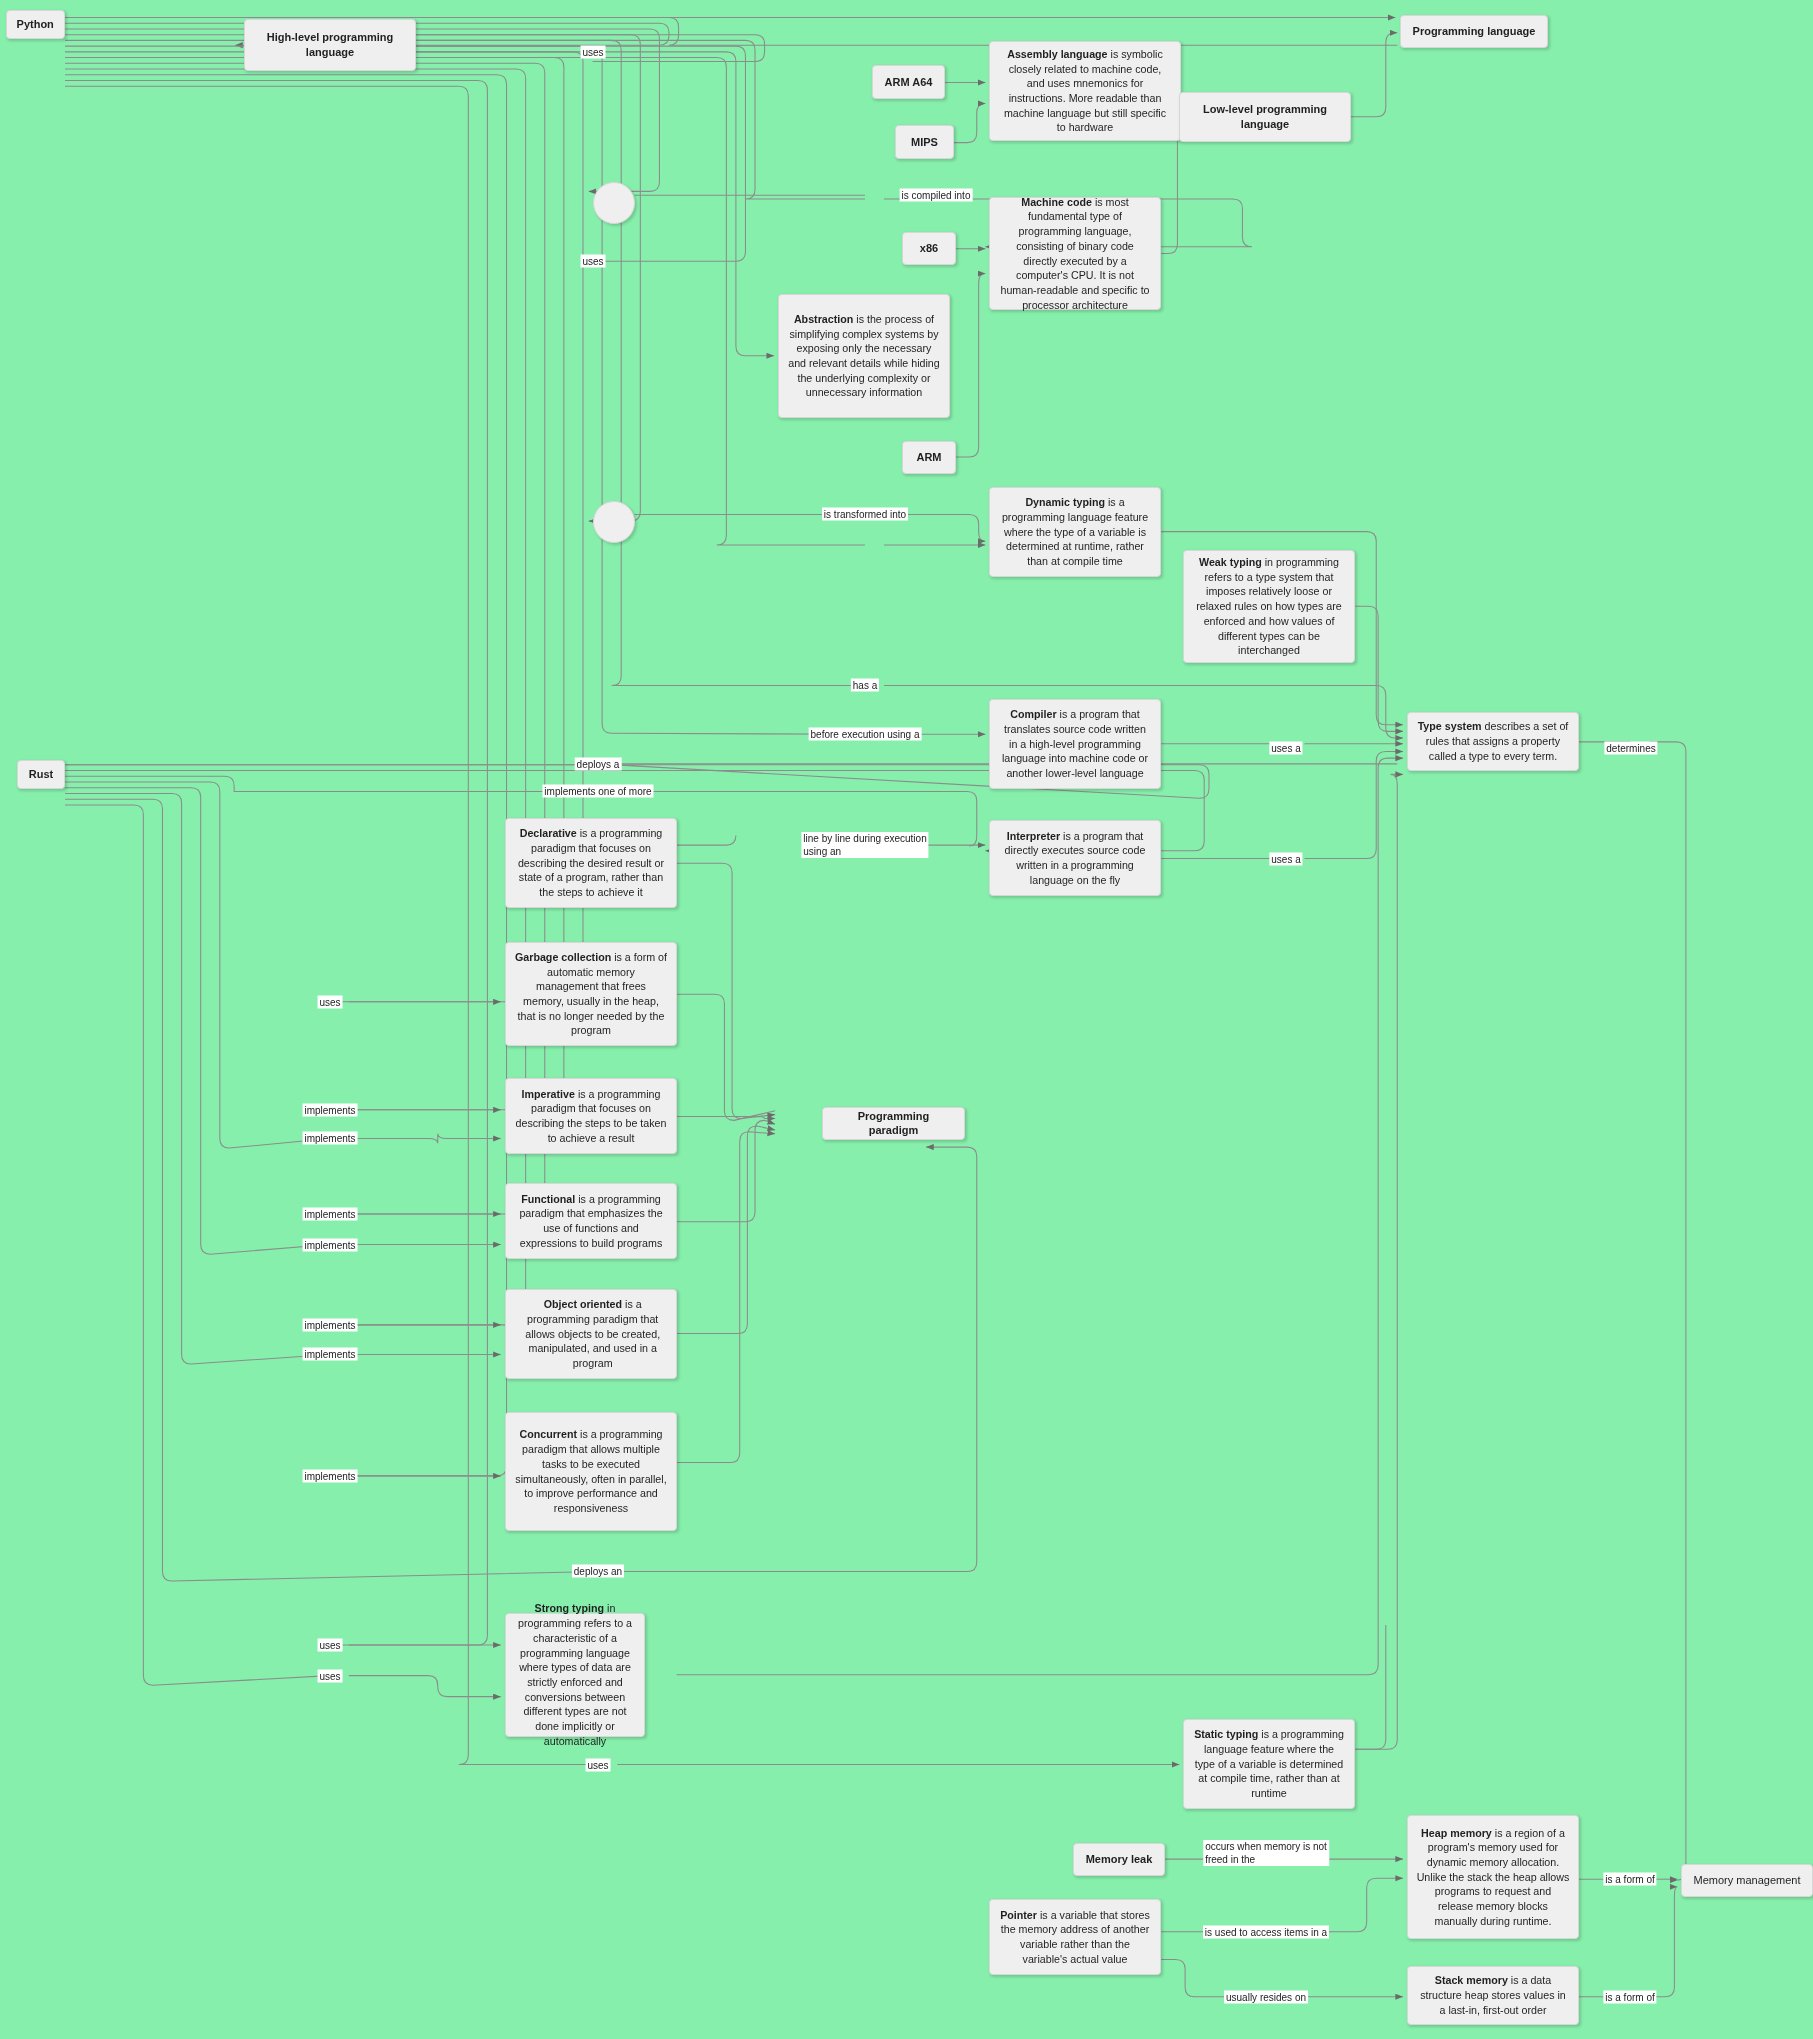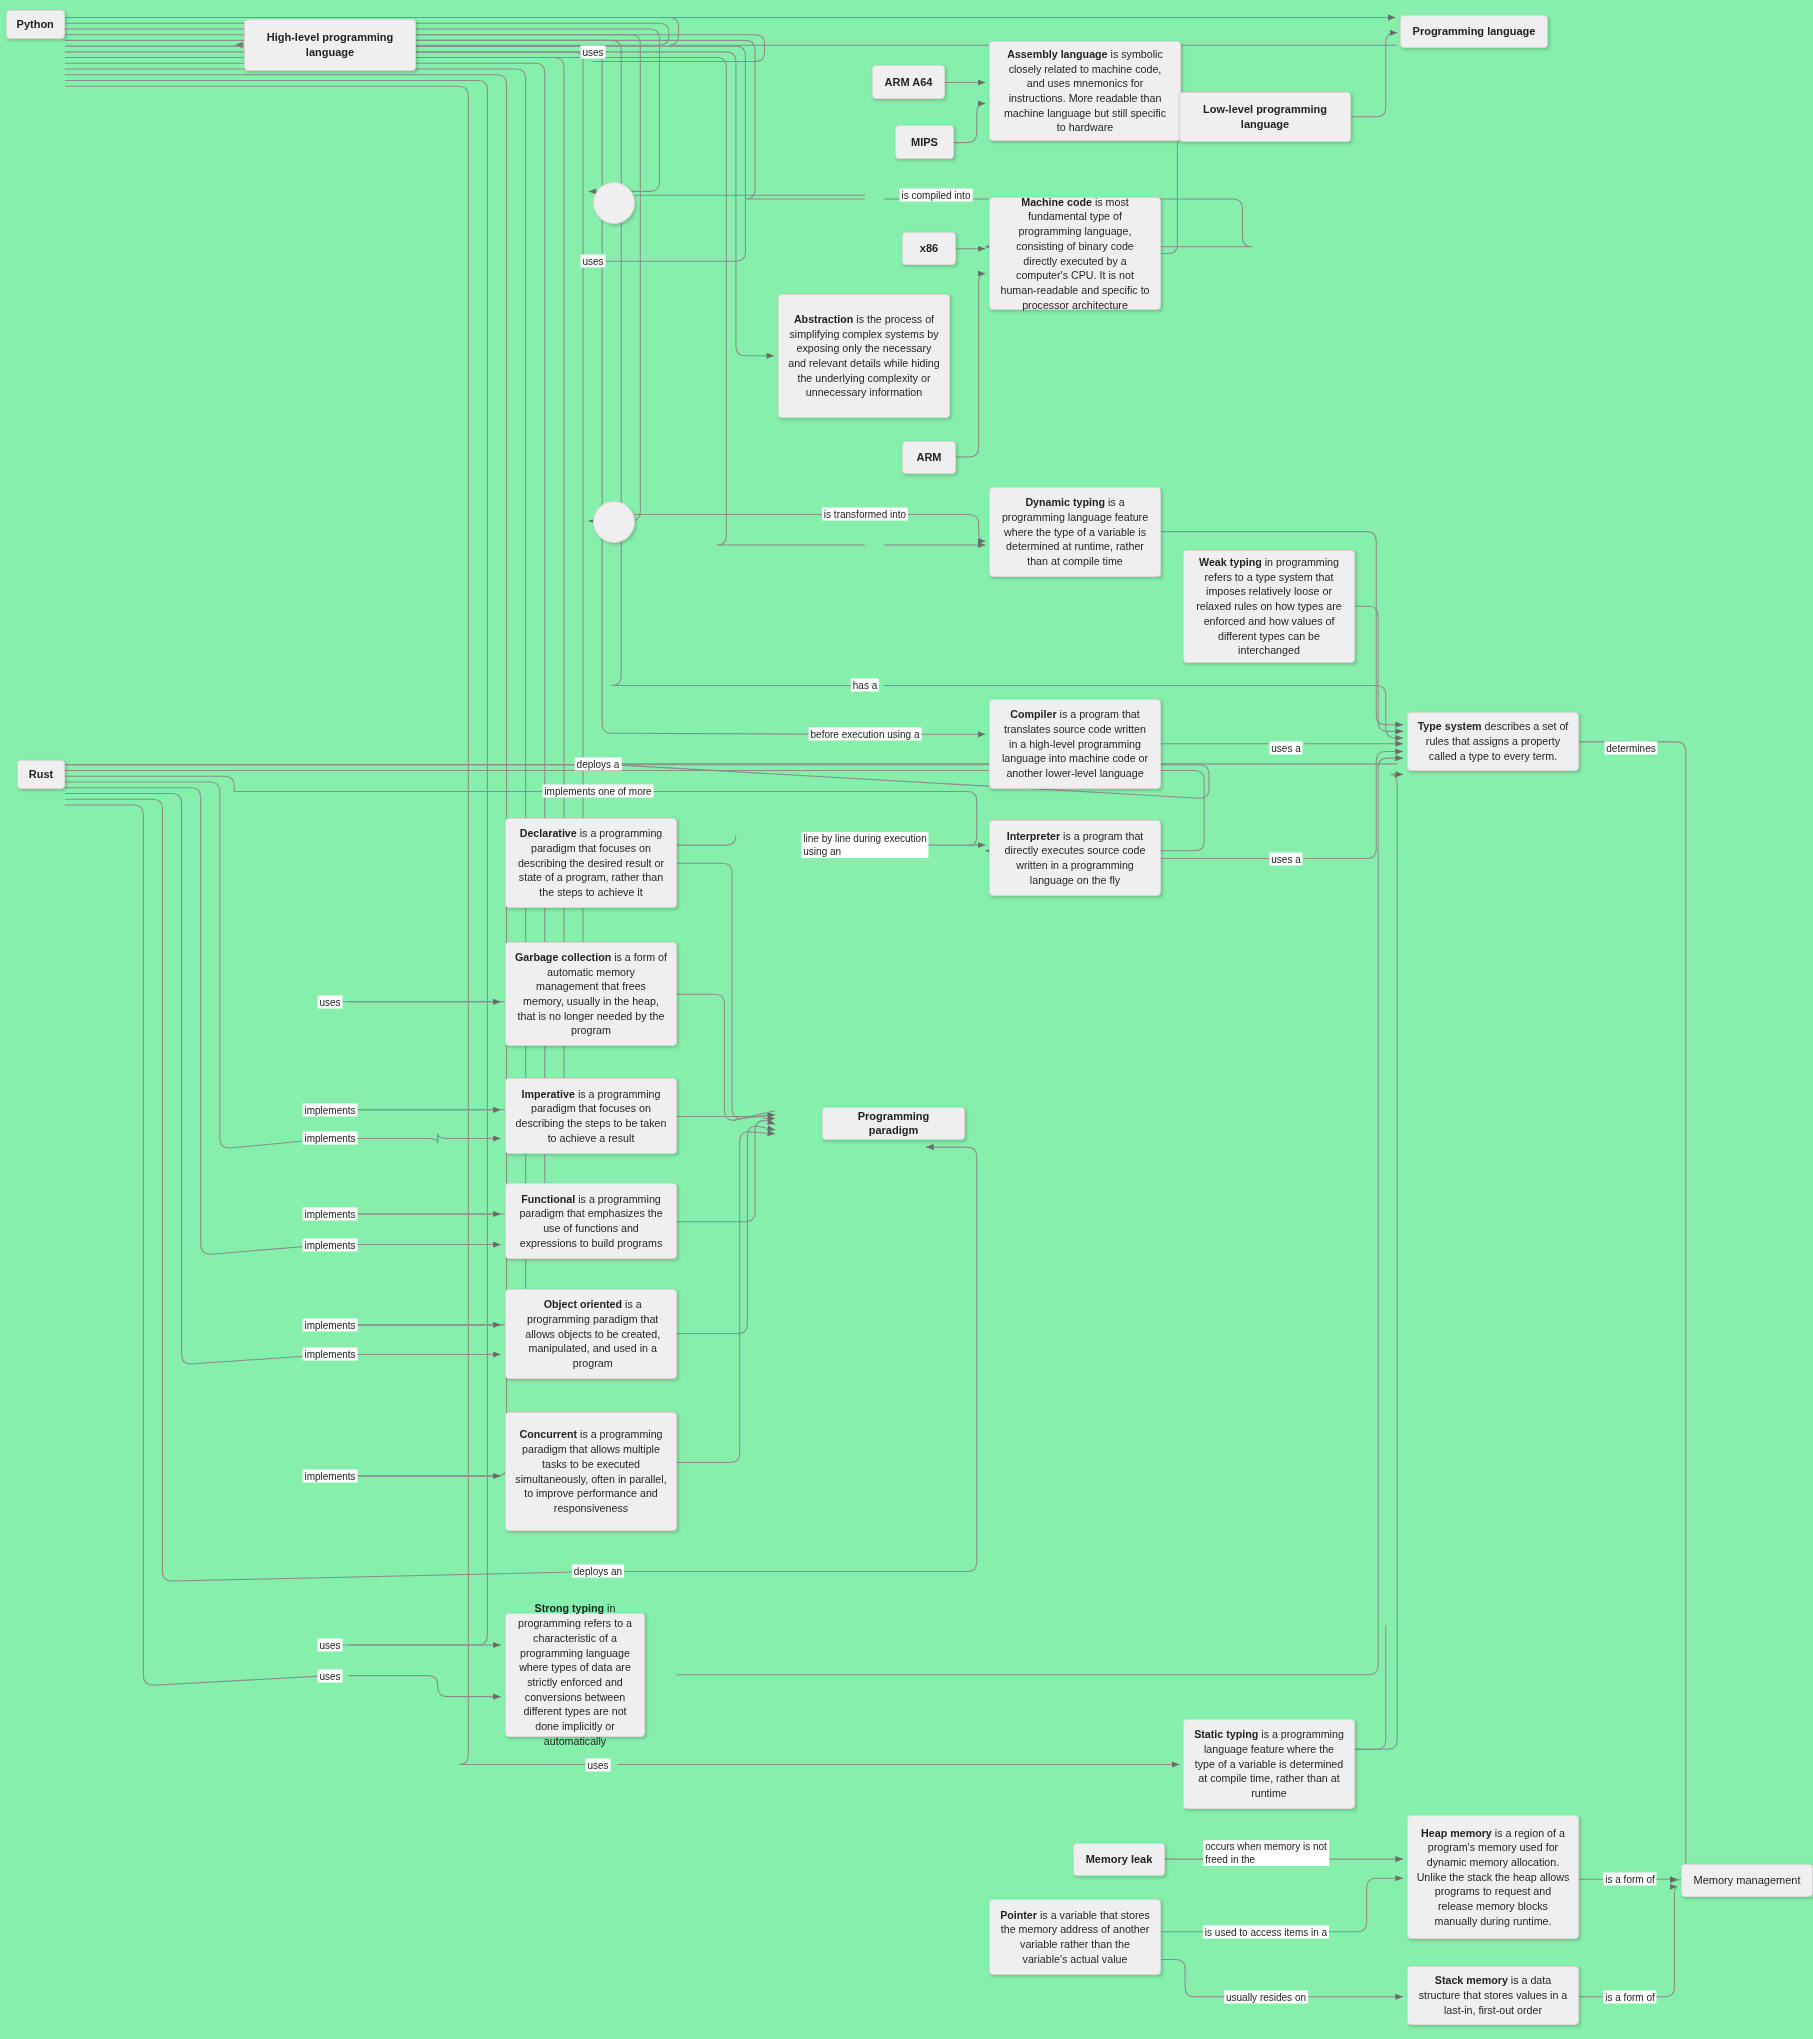--- a/index.html
+++ b/index.html
@@ -285,21 +285,21 @@
       <div class="node" style="left: 1407px; top: 1815px; width: 172px; height: 124px;">
         <div class="inner"><b class="term">Heap memory</b><span> is a region of a program's memory used for dynamic memory allocation. Unlike the stack the heap allows programs to request and release memory blocks manually during runtime.</span></div>
       </div>
       <div class="node" style="left: 989px; top: 1899px; width: 172px; height: 76px;">
         <div class="inner"><b class="term">Pointer</b><span> is a variable that stores the memory address of another variable rather than the variable's actual value</span></div>
       </div>
       <div class="node plain-reg" style="left: 1681px; top: 1864px; width: 132px; height: 32.5px;">
         <div class="inner">Memory management</div>
       </div>
       <div class="node" style="left: 1407px; top: 1966px; width: 172px; height: 59px;">
-        <div class="inner"><b class="term">Stack memory</b><span> is a data structure that stores values in a last-in, first-out order</span></div>
+        <div class="inner"><b class="term">Stack memory</b><span> is a data structure heap stores values in a last-in, first-out order</span></div>
       </div>
     </div>
   <div id="labels">
       <div class="edge-label" style="left: 593px; top: 52px;">uses</div>
       <div class="edge-label" style="left: 916px; top: 195px; margin-left: 20px;">is compiled into</div>
       <div class="edge-label" style="left: 593px; top: 261px;">uses</div>
       <div class="edge-label" style="left: 865px; top: 514px;">is transformed into</div>
       <div class="edge-label" style="left: 865px; top: 685px;">has a</div>
       <div class="edge-label" style="left: 865px; top: 734px;">before execution using a</div>
       <div class="edge-label" style="left: 598px; top: 764px;">deploys a</div>

